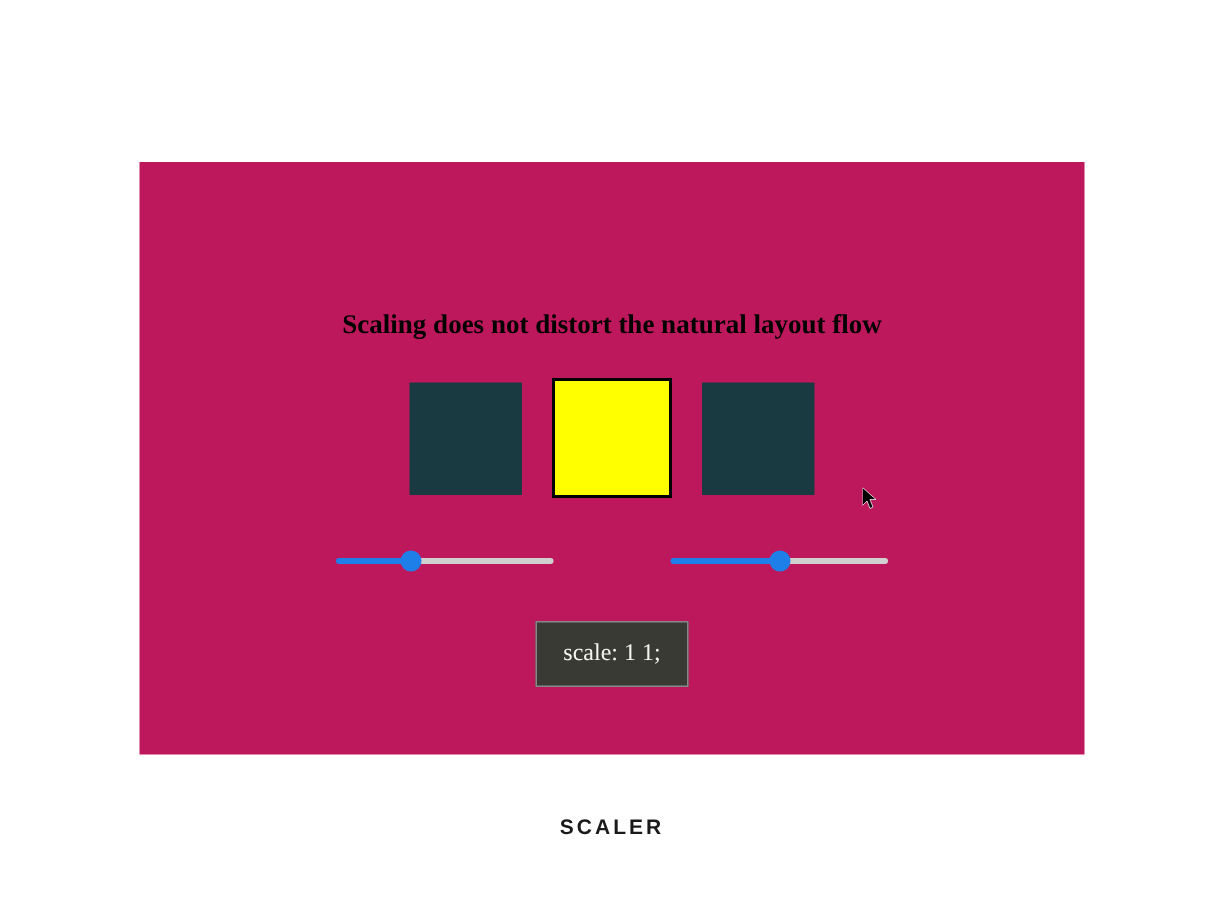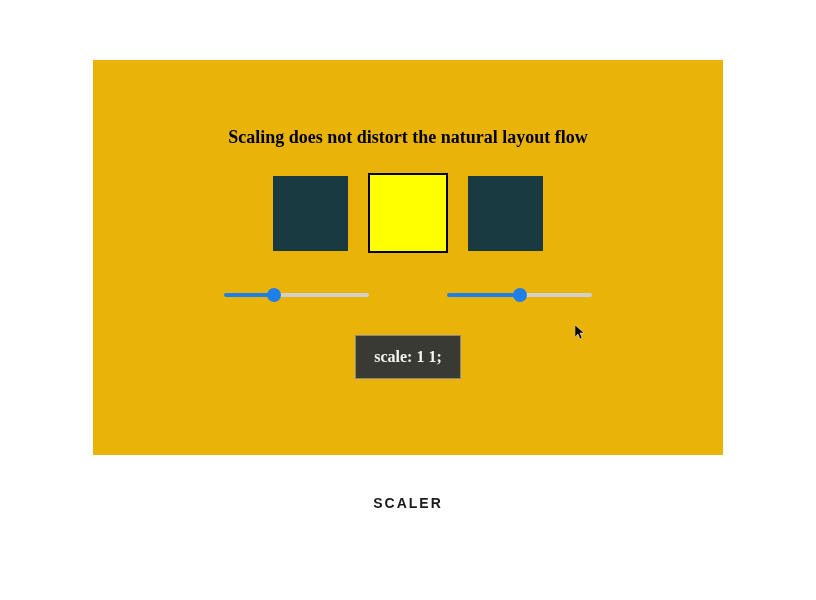--- a/index.html
+++ b/index.html
@@ -13,25 +13,26 @@
       background: #ffffff;
       font-family: Georgia, 'Times New Roman', serif;
       display: flex;
       flex-direction: column;
       align-items: center;
       padding-top: 60px;
     }
     .demo-container {
       width: 630px;
       height: 395px;
-      background: #eab308;
+      background: #be185d;
       display: flex;
       flex-direction: column;
       align-items: center;
-      padding-top: 67px;
+      padding-top: 98px;
+      margin-top: 48px;
     }
     .heading {
       font-size: 18px;
       font-weight: bold;
       color: #000;
       margin-bottom: 25px;
     }
     .boxes-row {
       display: flex;
       gap: 20px;
@@ -85,21 +86,20 @@
       cursor: pointer;
       border: none;
     }
     .code-label {
       background: #3a3a34;
       color: #f5f5f0;
       border: 1px solid #888;
       padding: 12px 18px;
       font-size: 16px;
       font-family: Georgia, serif;
-      font-weight: bold;
     }
     .logo-container {
       margin-top: 40px;
       display: flex;
       flex-direction: column;
       position: relative;
     }
     .logo-scaler {
       font-family: Arial, Helvetica, sans-serif;
       font-weight: 900;

